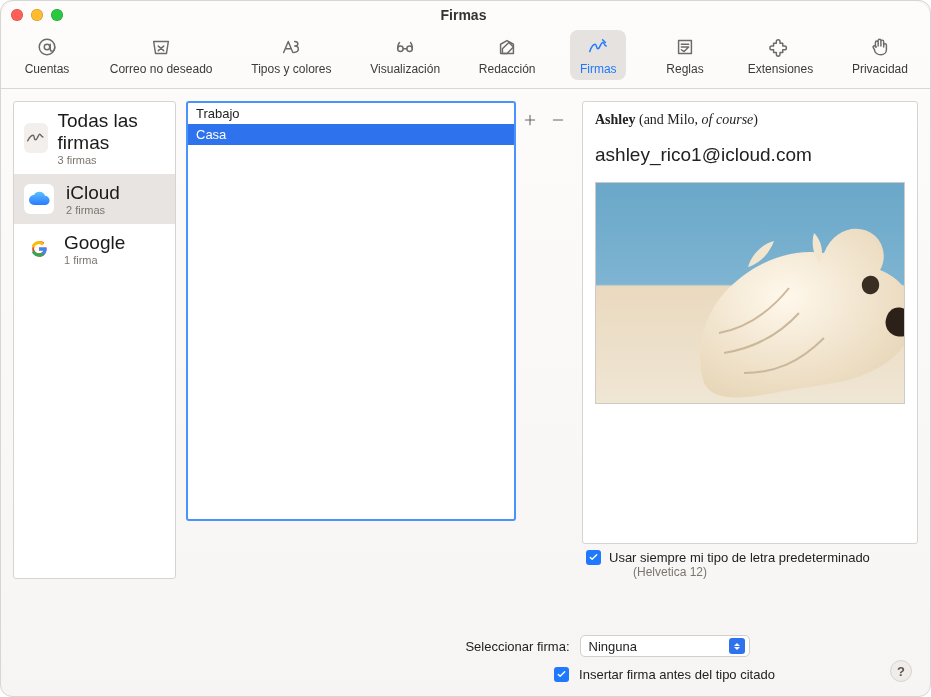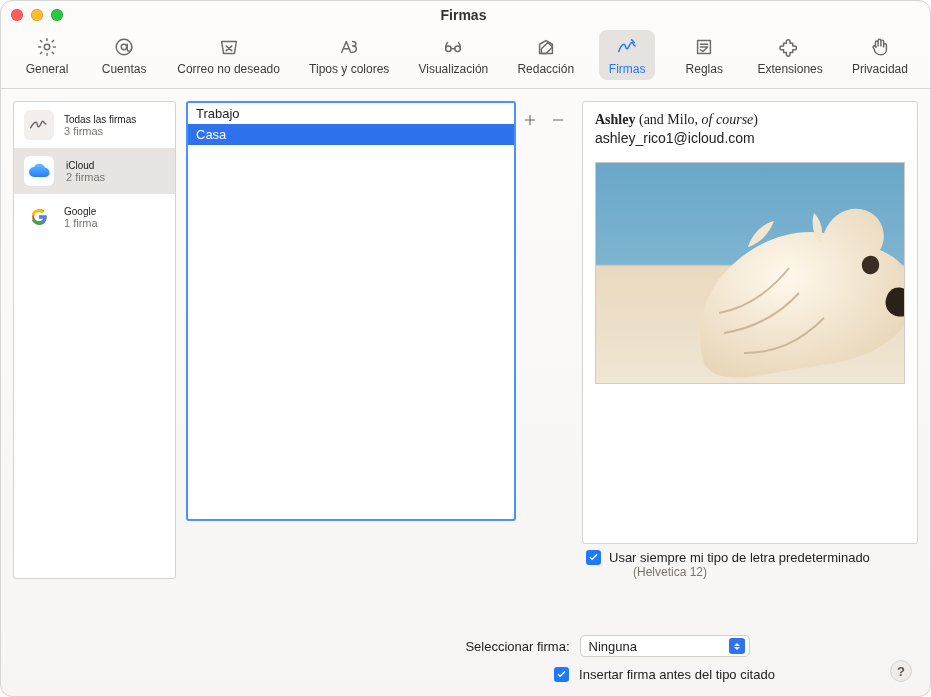--- a/index.html
+++ b/index.html
@@ -24,31 +24,31 @@
   .toolbar-item.active .lbl { color: #1f79ff; }
   .hr { height: 1px; background: #d9d6d3; margin: 0; }
   
   .content { flex: 1; display: flex; padding: 12px; gap: 10px; }
   .col { border: 1px solid #d6d3d0; background: #fff; border-radius: 3px; }
   .col.accounts { width: 188px; background: #fff; padding: 0; }
   .acct { display: flex; gap: 10px; align-items: center; padding: 8px 10px; }
   .acct.selected { background: #e7e4e1; gap: 12px; }
   .acct .aicon { width: 30px; height: 30px; border-radius: 6px; background: #f2efec; display:flex; align-items:center; justify-content:center; color:#6b6460; font-size:15px; }
   .acct .ainfo { display:flex; flex-direction:column; }
-  .acct .aname { font-size: 10px; color: #1b1a19; }
+  .acct .aname { font-size: 19px; color: #1b1a19; }
   .acct .acount { font-size: 11px; color: #7b756f; }
   .col.sigs { width: 330px; border: 2.5px solid #4a93ff; padding: 0; position: relative; }
   .sig-row { padding: 3px 8px; font-size: 13px; }
   .sig-row.selected { background: #2f72ee; color: #fff; }
   .iconbtn { width: 28px; height: 26px; display:flex; align-items:center; justify-content:center; color:#6a6460; background: transparent; border: none; cursor: default; }
   .preview-wrap { flex:1; display:flex; flex-direction:column; gap:6px; }
   .col.preview { flex:1; padding: 10px 12px; min-height: 0; }
   .sig-name { font-family: Georgia, "Times New Roman", serif; font-size: 14px; }
   .sig-name b { font-weight: 700; }
-  .sig-mail { font-size: 14px; margin-top: 2px; }
+  .sig-mail { font-size: 19px; margin-top: 16px; }
   .sig-img { width: 310px; height: 222px; margin-top: 16px; background: linear-gradient(180deg,#6aa7c8 0%, #7eb4d2 46%, #ead9bf 47%, #efe6d4 100%); border: 1px solid #cfcac5; position: relative; overflow: hidden; }
   
   .dog { position:absolute; right:-20px; bottom:-20px; width: 260px; height: 210px; }
   
   .below { display:flex; gap: 8px; align-items:flex-start; padding-left: 4px; }
   .cb { width: 15px; height: 15px; border-radius:3px; background:#1f79ff; display:inline-flex; align-items:center; justify-content:center; color:#fff; }
   .cb svg { width: 11px; height: 11px; }
   .hint { color:#7b756f; font-size:12px; margin-left: 24px; }
   
   .bottom { padding: 44px 10px 14px 18px; display:flex; flex-direction:column; gap: 10px; position: relative; justify-content: center; }
@@ -73,29 +73,20 @@
     <div class="titlebar">
       <div class="traffic">
         <div class="dot red"></div>
         <div class="dot yellow"></div>
         <div class="dot green"></div>
       </div>
       <div class="title">Firmas</div>
     </div>
 
     <div class="toolbar">
-      <div class="toolbar-item">
-        <span class="icon">
-          <svg viewBox="0 0 24 24" width="26" height="22">
-              <circle class="stroke" cx="12" cy="12" r="3"></circle>
-              <path class="stroke" d="M12 3v2M12 19v2M4.9 4.9l1.4 1.4M17.7 17.7l1.4 1.4M3 12h2M19 12h2M4.9 19.1l1.4-1.4M17.7 6.3l1.4-1.4"></path>
-            </svg>
-        </span>
-        <span class="lbl">General</span>
-      </div>
       <div class="toolbar-item">
         <span class="icon">
           <svg viewBox="0 0 24 24" width="26" height="22">
               <circle class="stroke" cx="12" cy="12" r="8.5"></circle>
               <circle class="stroke" cx="12" cy="12" r="3"></circle>
               <path class="stroke" d="M20.5 12c0 3-1.3 4.5-3 4.5-1.5 0-2-1.1-2-2.4V9"></path>
             </svg>
         </span>
         <span class="lbl">Cuentas</span>
       </div>

